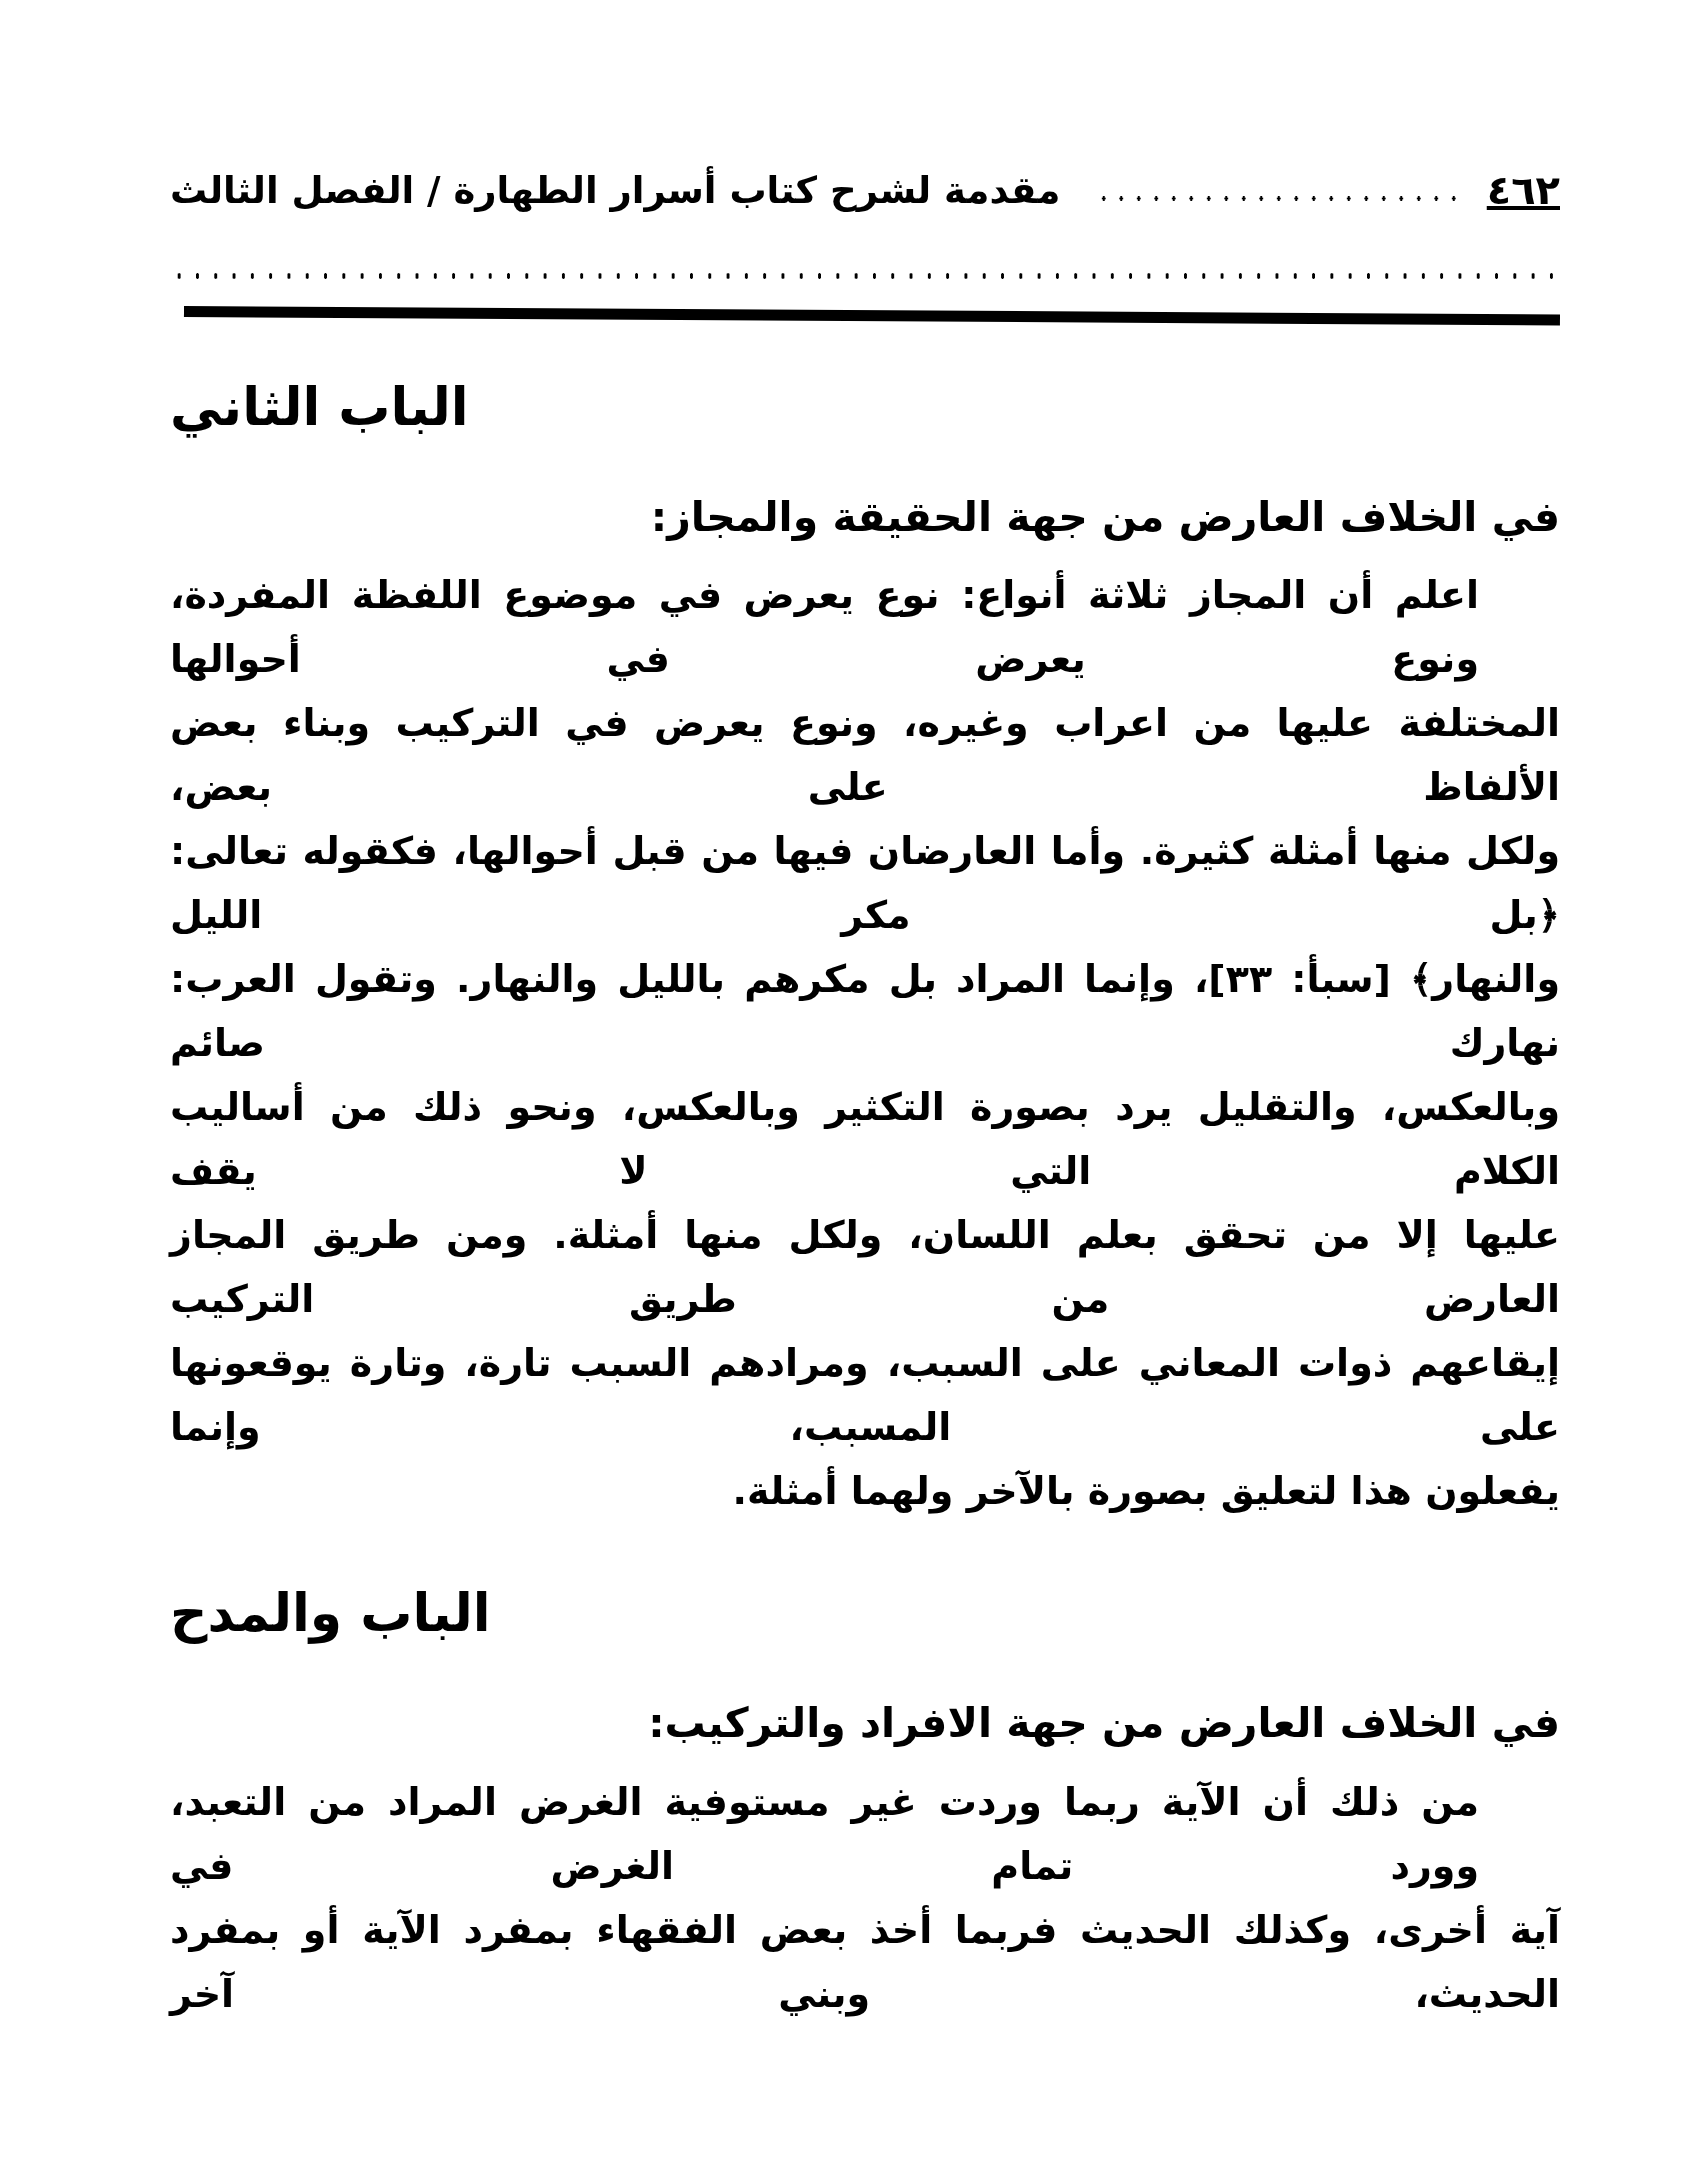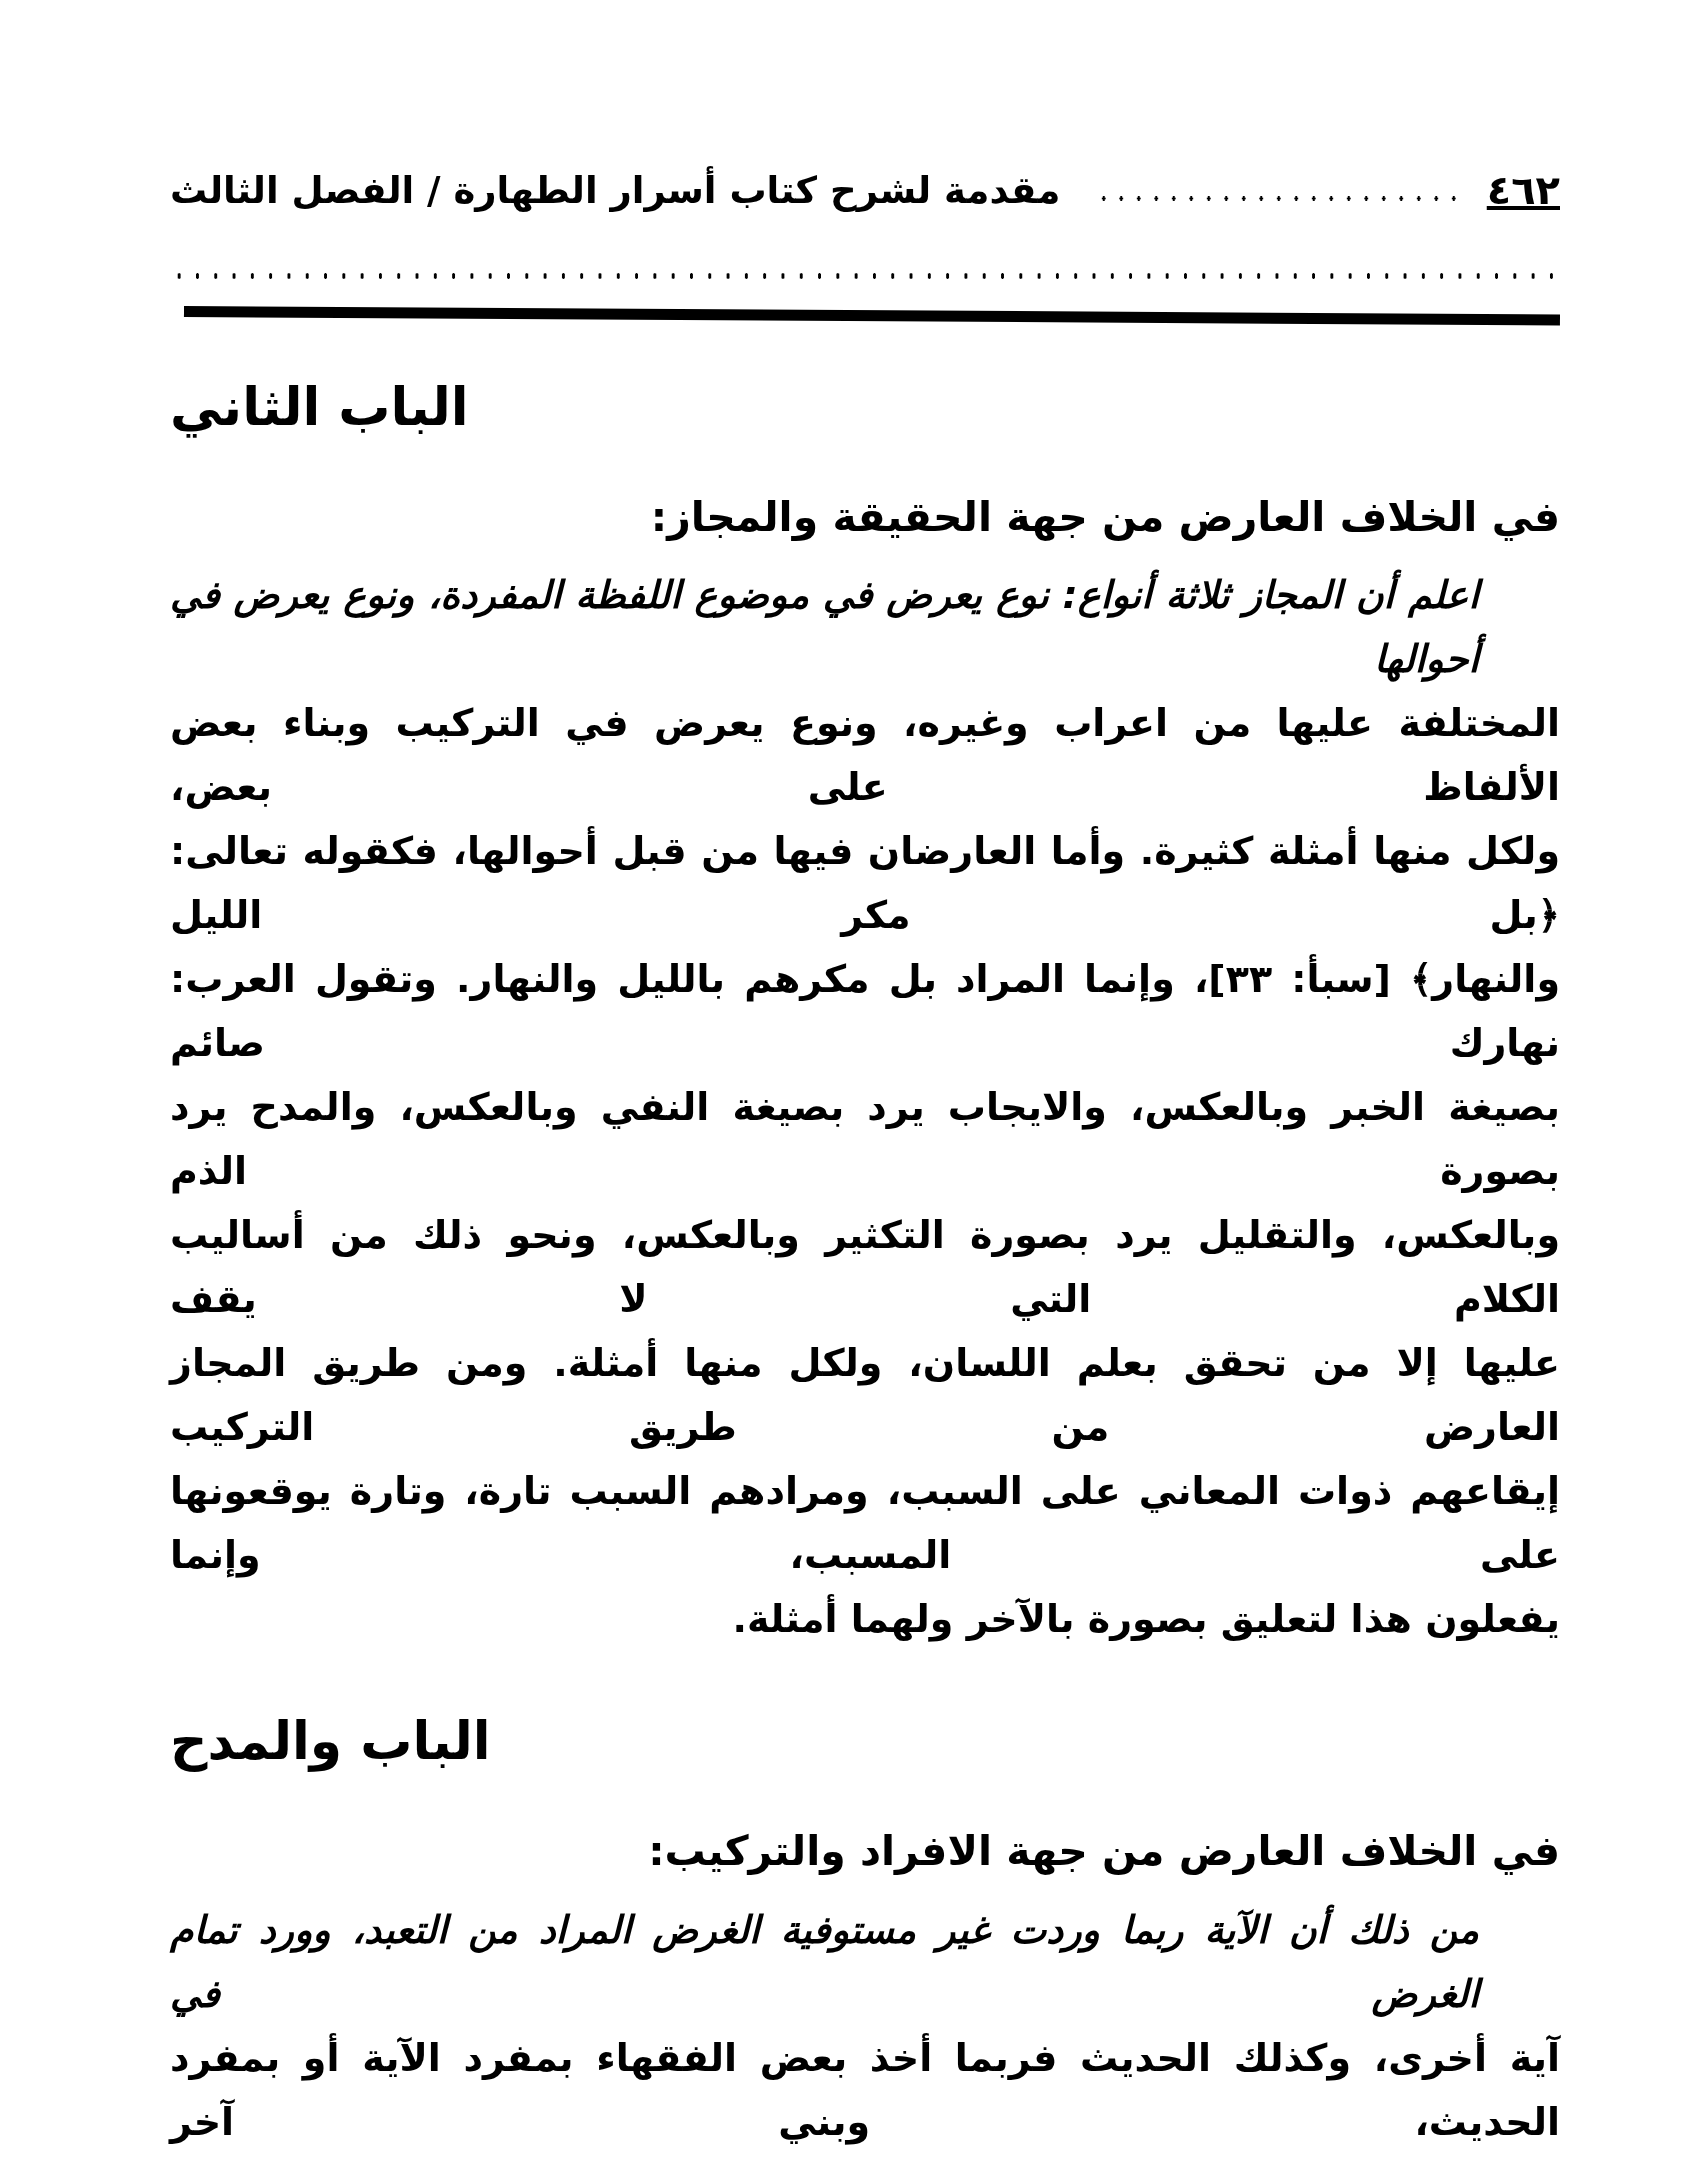--- a/index.html
+++ b/index.html
@@ -72,21 +72,21 @@
   .para {
     margin-top: 17.5px;
     font-size: 38px;
     font-weight: bold;
     line-height: 64px;
   }
   .para .line {
     text-align: justify;
     text-align-last: justify;
   }
-  .para .line:first-child { padding-right: 81px; font-style: italic; }
+  .para .line:first-child { padding-right: 81px; }
   .para .line.para-end { text-align-last: right; }
 </style>
 </head>
 <body>
 
 <div class="page">
 
   <div class="header-row">
     <span class="header-title">مقدمة لشرح كتاب أسرار الطهارة / الفصل الثالث</span>
     <span class="dot-leader"></span>
@@ -97,21 +97,20 @@
   <div class="header-rule"></div>
 
   <div class="section">
     <div class="chapter-heading">الباب الثاني</div>
     <div class="section-subheading">في الخلاف العارض من جهة الحقيقة والمجاز:</div>
     <div class="para">
         <div class="line">اعلم أن المجاز ثلاثة أنواع: نوع يعرض في موضوع اللفظة المفردة، ونوع يعرض في أحوالها</div>
         <div class="line">المختلفة عليها من اعراب وغيره، ونوع يعرض في التركيب وبناء بعض الألفاظ على بعض،</div>
         <div class="line">ولكل منها أمثلة كثيرة. وأما العارضان فيها من قبل أحوالها، فكقوله تعالى: ﴿بل مكر الليل</div>
         <div class="line">والنهار﴾ [سبأ: ٣٣]، وإنما المراد بل مكرهم بالليل والنهار. وتقول العرب: نهارك صائم</div>
-        <div class="line">بصيغة الخبر وبالعكس، والايجاب يرد بصيغة النفي وبالعكس، والمدح يرد بصورة الذم</div>
         <div class="line">وبالعكس، والتقليل يرد بصورة التكثير وبالعكس، ونحو ذلك من أساليب الكلام التي لا يقف</div>
         <div class="line">عليها إلا من تحقق بعلم اللسان، ولكل منها أمثلة. ومن طريق المجاز العارض من طريق التركيب</div>
         <div class="line">إيقاعهم ذوات المعاني على السبب، ومرادهم السبب تارة، وتارة يوقعونها على المسبب، وإنما</div>
         <div class="line para-end">يفعلون هذا لتعليق بصورة بالآخر ولهما أمثلة.</div>
       </div>
   </div>
 
   <div class="section">
     <div class="chapter-heading">الباب والمدح</div>
     <div class="section-subheading">في الخلاف العارض من جهة الافراد والتركيب:</div>

